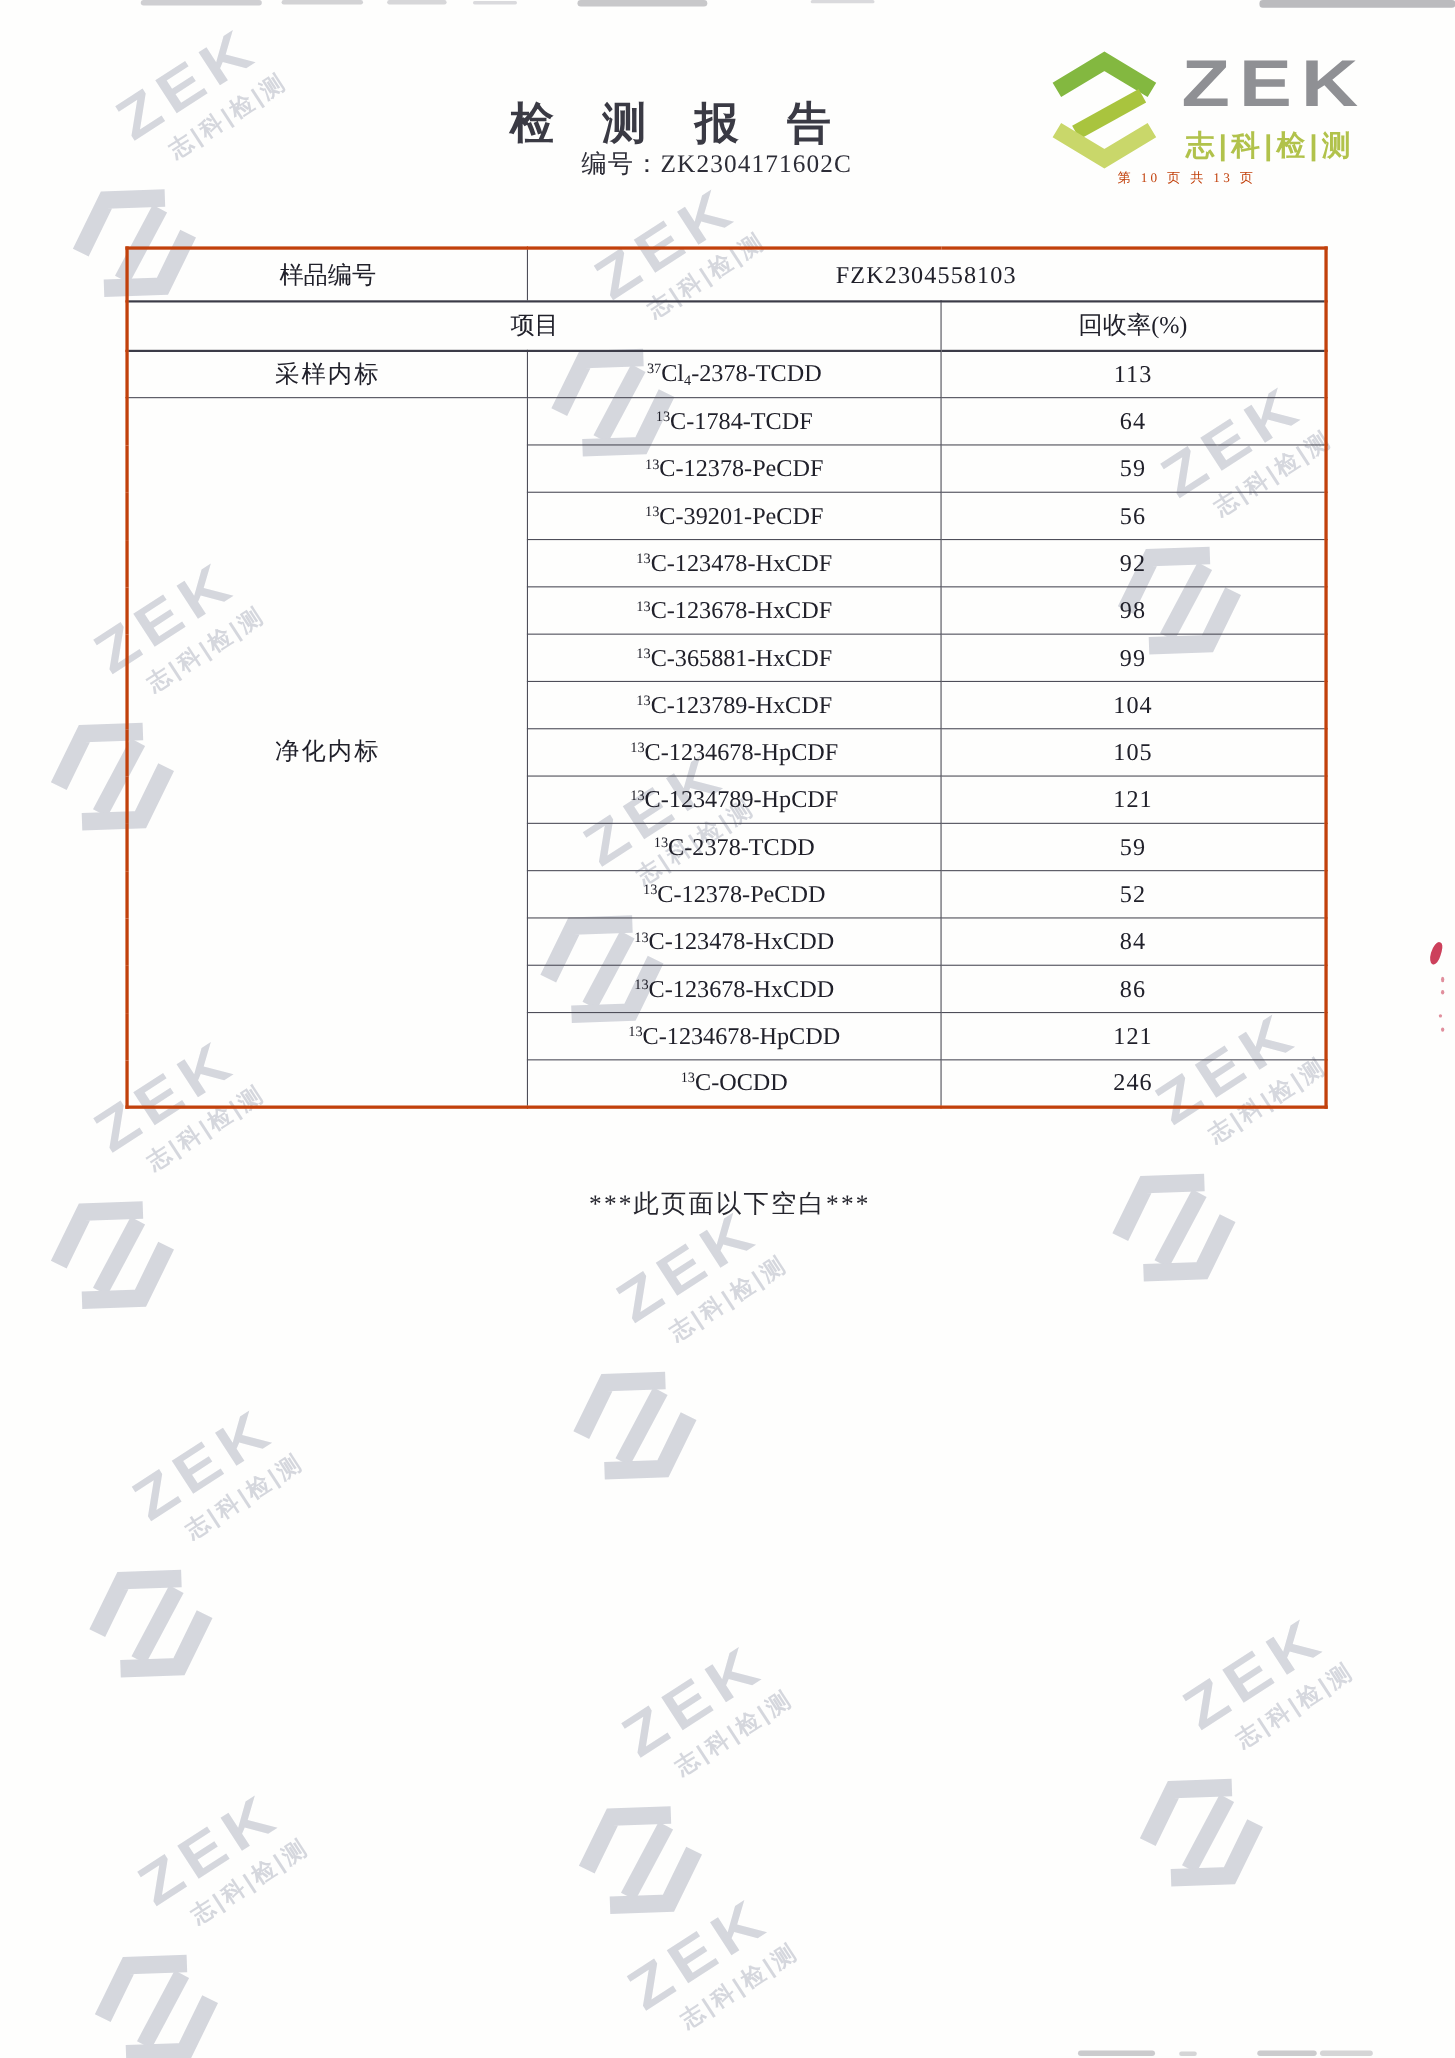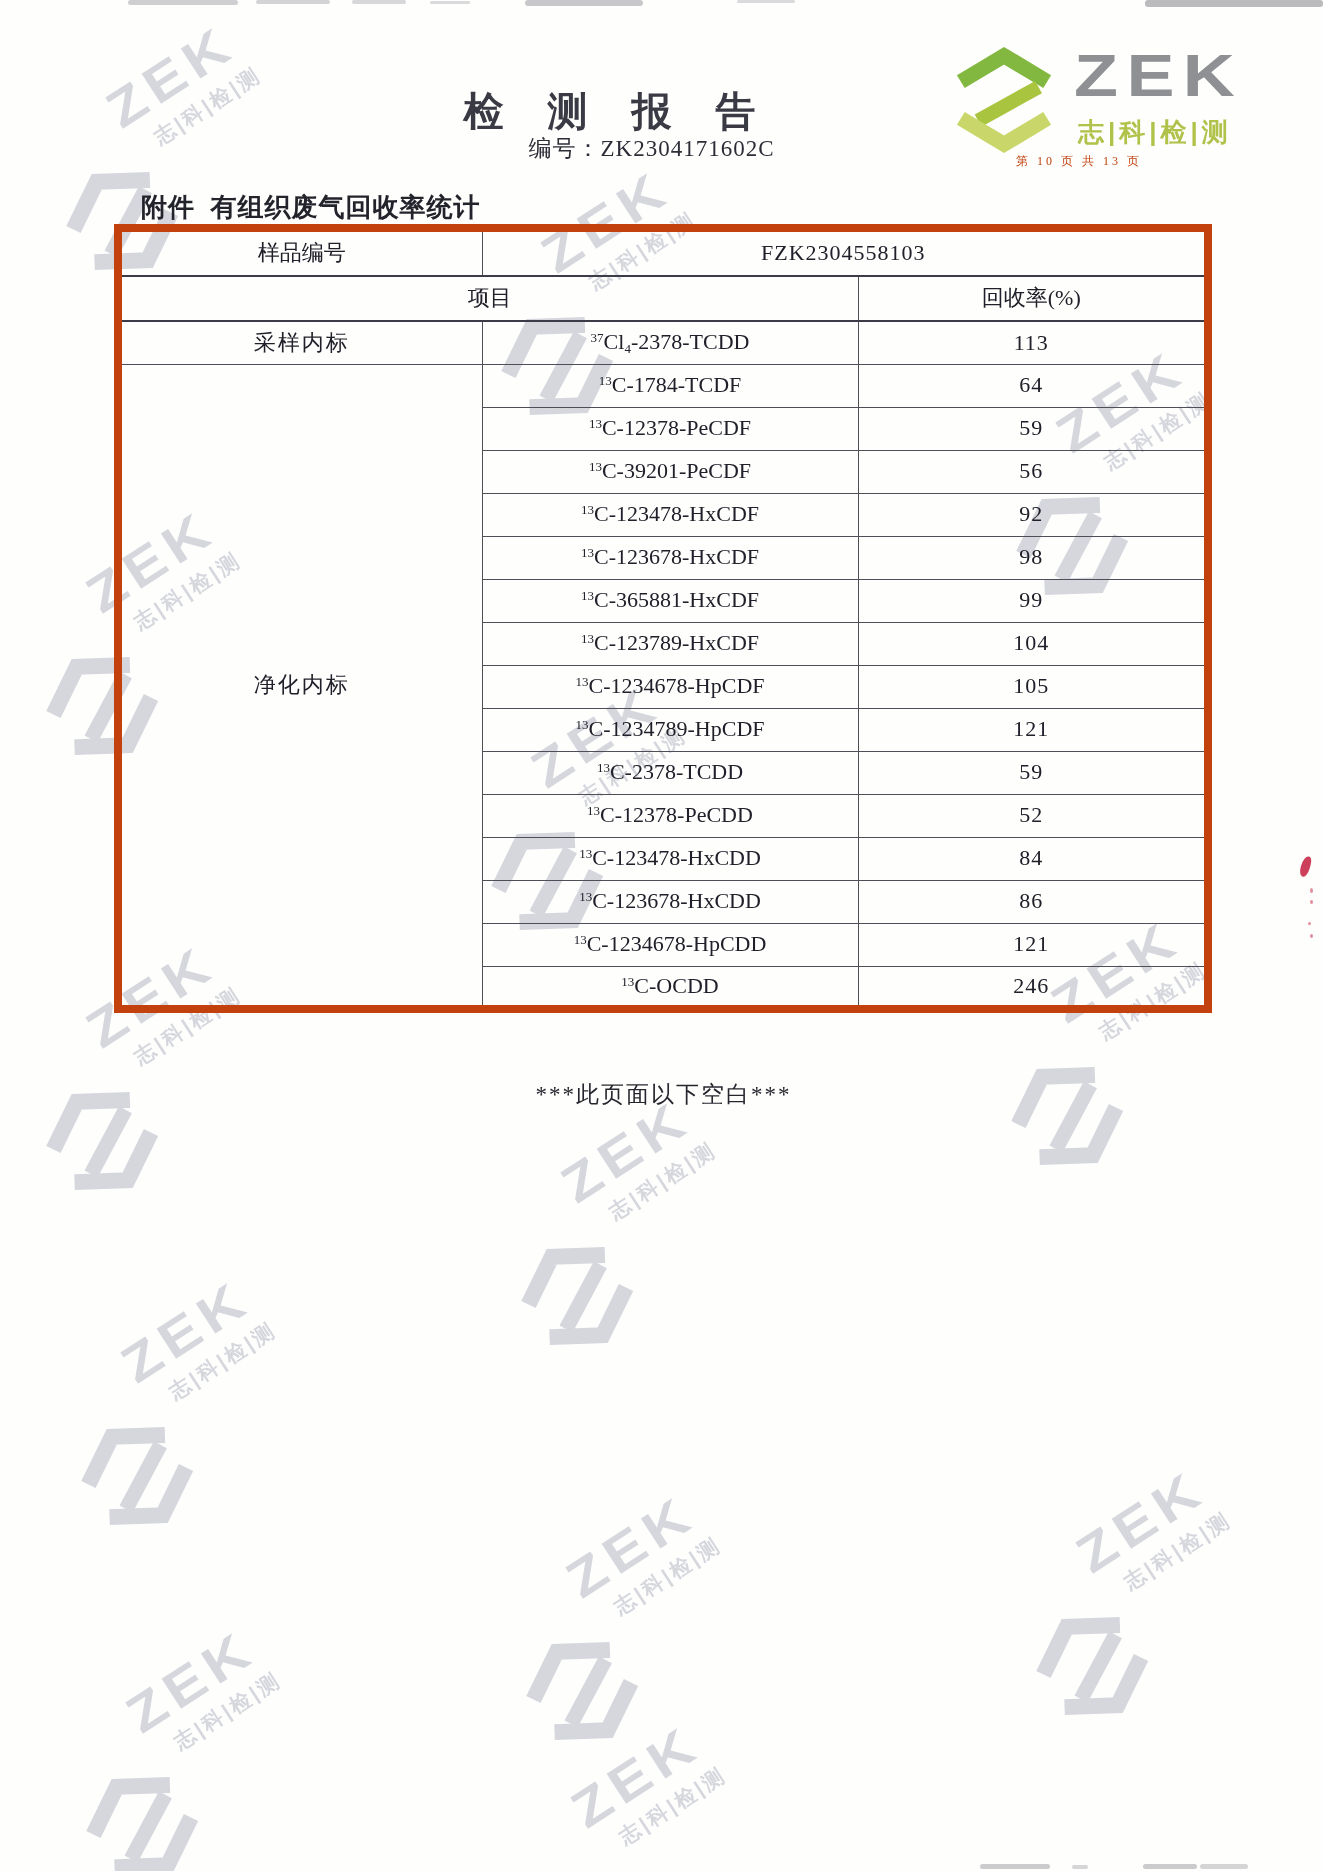--- a/index.html
+++ b/index.html
@@ -48,21 +48,21 @@
   }
   
   .attach-title{
     position:absolute;left:141px;top:190px;
     font-size:26px;font-weight:700;color:#23232b;letter-spacing:1px;word-spacing:8px;
   }
   
   .tbl-wrap{position:absolute;left:114px;top:224px;}
   table.recovery{
     border-collapse:collapse;table-layout:fixed;width:1090px;
-    border:8px solid #c2410c;background:transparent;
+    border:3px solid #c2410c;background:transparent;
   }
   table.recovery td{
     border:1.5px solid #4e4e59;text-align:center;vertical-align:middle;
     font-size:22px;color:#20202a;padding:0;line-height:1.2;
   }
   tr.hdr1 td{border-bottom-width:2.5px;border-bottom-color:#3c3c48;}
   tr.hdr2 td{border-bottom-width:2.5px;border-bottom-color:#3c3c48;text-align:center;}
   tr.hdr1{height:48px;}
   tr.hdr2{height:45px;}
   tr.datarow{height:43px;}
@@ -197,21 +197,20 @@
 
   <svg class="logo-icon" viewBox="0 0 100 100">
     <polyline points="10,33 50,9 90,33" fill="none" stroke="#83b840" stroke-width="14" stroke-linejoin="miter"></polyline>
     <line x1="82" y1="38" x2="26" y2="69" stroke="#a9c43e" stroke-width="13"></line>
     <polyline points="10,67 50,91 90,67" fill="none" stroke="#c9d76a" stroke-width="14" stroke-linejoin="miter"></polyline>
   </svg>
   <div class="logo-zek">ZEK</div>
   <div class="logo-cn">志|科|检|测</div>
   <div class="logo-page">第 10 页 共 13 页</div>
 
-  <div class="attach-title">附件 有组织废气回收率统计</div>
 
   <div class="tbl-wrap">
     <table class="recovery">
       <colgroup>
           <col style="width:364px">
           <col style="width:376px">
           <col style="width:350px">
         </colgroup>
       <tbody>
         <tr class="hdr1">

